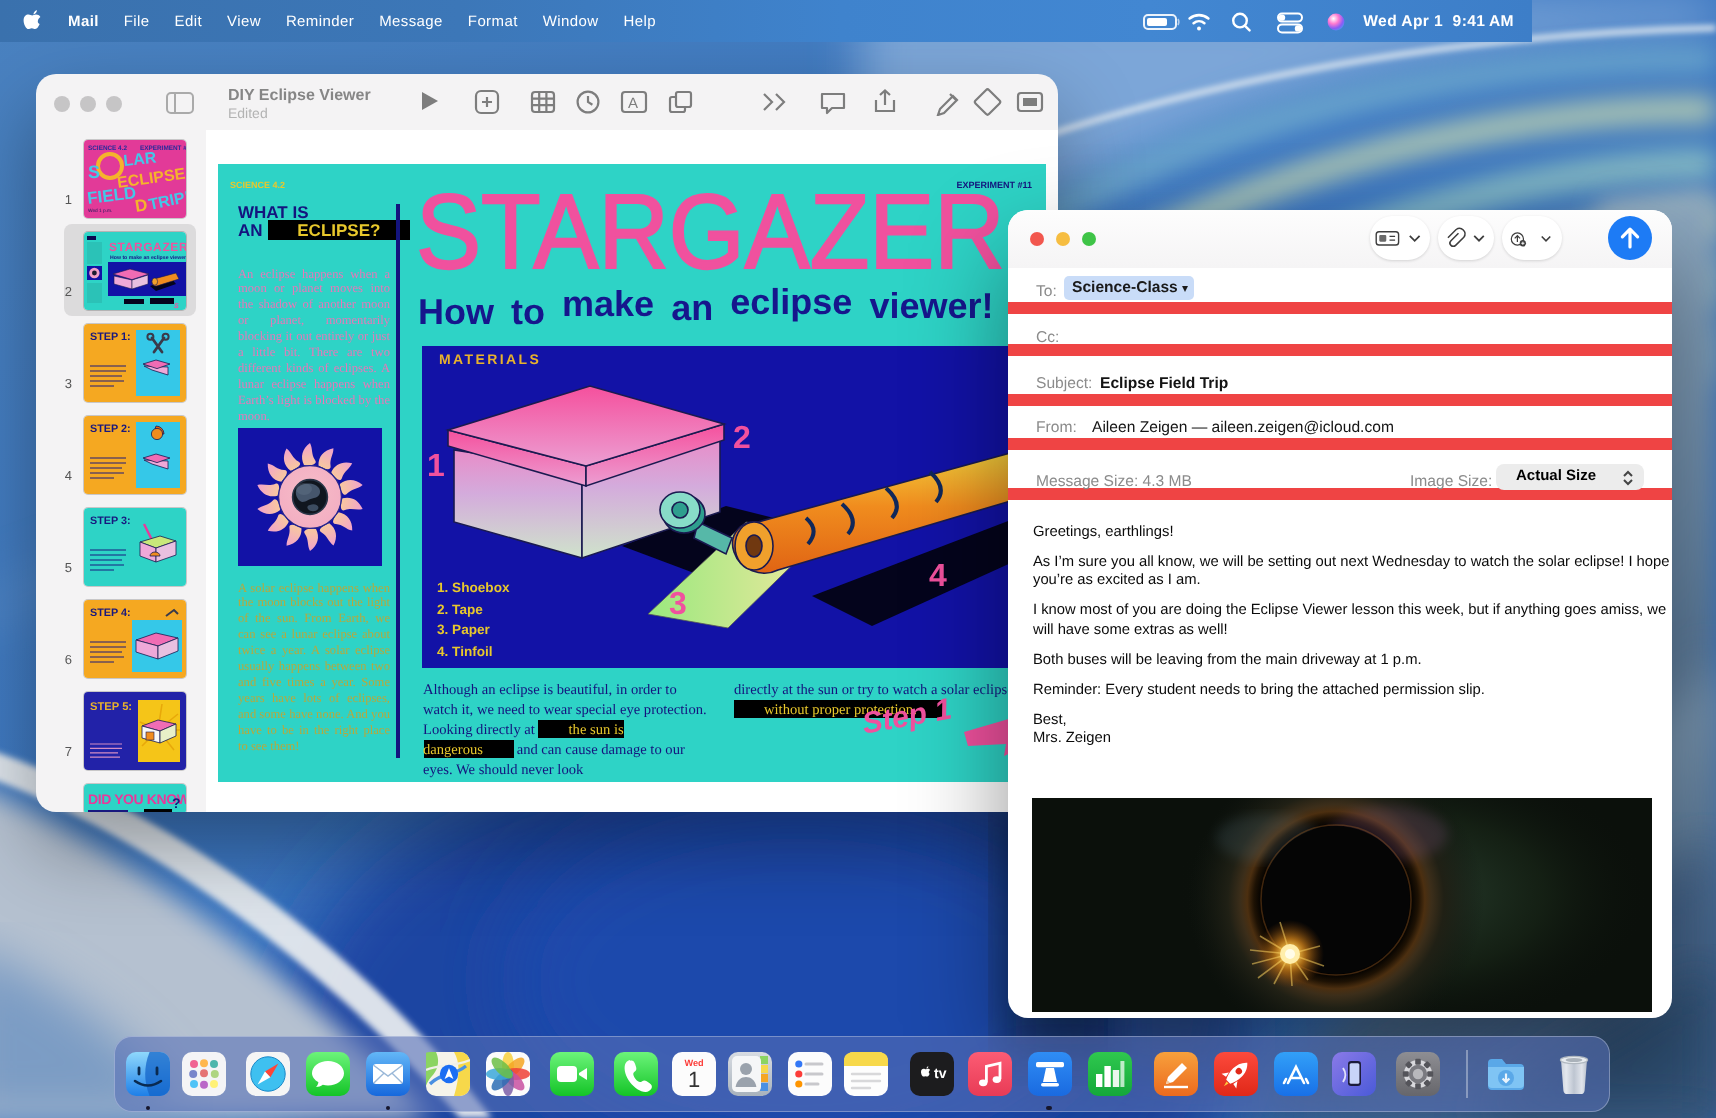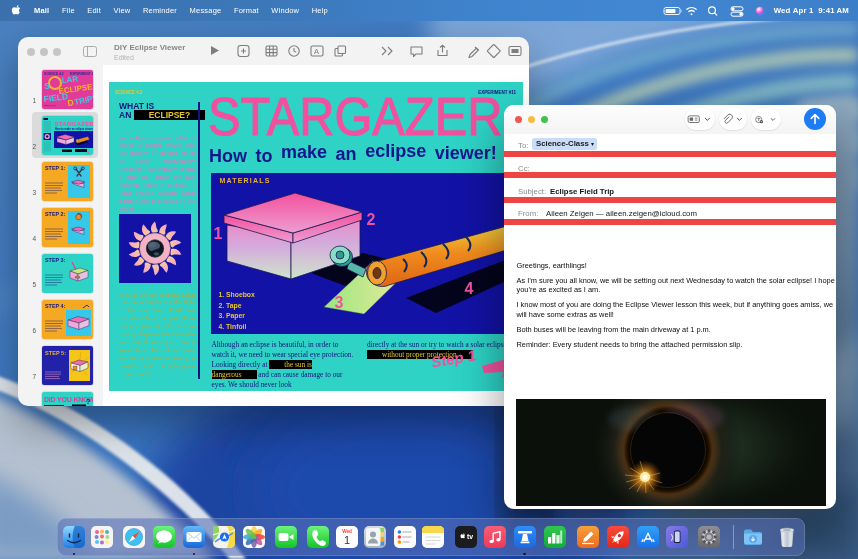--- a/index.html
+++ b/index.html
@@ -1,21 +1,21 @@
 <!DOCTYPE html>
 <html><head>
 <meta charset="utf-8">
 <style>
   * { margin:0; padding:0; box-sizing:border-box; }
   html,body { width:858px; height:559px; overflow:hidden; font-family:"Liberation Sans", sans-serif; }
   #screen { position:relative; width:858px; height:559px; overflow:hidden; background:#3a79c2; }
   .wall { position:absolute; top:0; left:0; }
 
   
-  #menubar { position:absolute; top:0; left:0; width:858px; height:21px;
+  #menubar { position:absolute; top:0; left:0; width:766px; height:21px;
     background:linear-gradient(90deg,#3a71ad 0%,#3c77b8 30%,#3f83cd 55%,#4287d2 75%,#3d7ec8 100%);
     display:flex; align-items:center; color:#fff; font-size:8px; }
   #menubar .apple { display:block; }
   #menubar .menus { display:flex; margin-left:12px; gap:12.5px; font-size:7.5px; }
   #menubar .menus span { letter-spacing:0.2px; }
   #menubar .mail-m { font-weight:bold; }
   #menubar .right { position:absolute; right:9px; top:0; height:21px; display:flex; align-items:center; gap:9px; }
   #menubar .right .time { font-size:7.8px; font-weight:bold; letter-spacing:0.2px; }
 
   
@@ -447,26 +447,36 @@
       <div class="mlab" style="left:14px; top:6.5px;">Cc:</div>
     </div>
     <div class="mrow" style="top:73.5px; height:24.5px;">
       <div class="mlab" style="left:14px; top:8.5px;">Subject:</div>
       <div class="mtxt" style="left:46px; top:8.5px;">Eclipse Field Trip</div>
     </div>
     <div class="mrow" style="top:98px; height:22px;">
       <div class="mlab" style="left:14px; top:6.5px;">From:</div>
       <div class="mtxt" style="left:42px; top:6.5px; font-weight:normal;">Aileen Zeigen — aileen.zeigen@icloud.com</div>
     </div>
+    <div class="mrow" style="top:120px; height:25px;">
+      <div class="mlab" style="left:14px; top:11px;">Message Size: 4.3 MB</div>
+      <div class="mlab" style="left:201px; top:11px;">Image Size:</div>
+      <div class="isize">Actual Size
+        <svg style="position:absolute; right:5px; top:3px;" width="6" height="8" viewBox="0 0 6 8" fill="none" stroke="#444" stroke-width="1">
+          <path d="M1,3 L3,1 L5,3 M1,5 L3,7 L5,5"></path>
+        </svg>
+      </div>
+    </div>
     <div class="body">
       <p>Greetings, earthlings!</p>
       <p>As I’m sure you all know, we will be setting out next Wednesday to watch the solar eclipse! I hope you’re as excited as I am.</p>
       <p>I know most of you are doing the Eclipse Viewer lesson this week, but if anything goes amiss, we will have some extras as well!</p>
       <p>Both buses will be leaving from the main driveway at 1 p.m.</p>
       <p>Reminder: Every student needs to bring the attached permission slip.</p>
+      <p style="margin-bottom:0">Best,<br>Mrs. Zeigen</p>
     </div>
     <div id="eclipse">
       <svg width="310" height="107" viewBox="0 0 310 107">
         <defs>
           <radialGradient id="corona" cx="0.5" cy="0.5" r="0.5">
             <stop offset="0.50" stop-color="#000000"></stop>
             <stop offset="0.555" stop-color="#1e1204"></stop>
             <stop offset="0.60" stop-color="#4c2f10"></stop>
             <stop offset="0.645" stop-color="#3c2e1a"></stop>
             <stop offset="0.73" stop-color="#202015"></stop>

